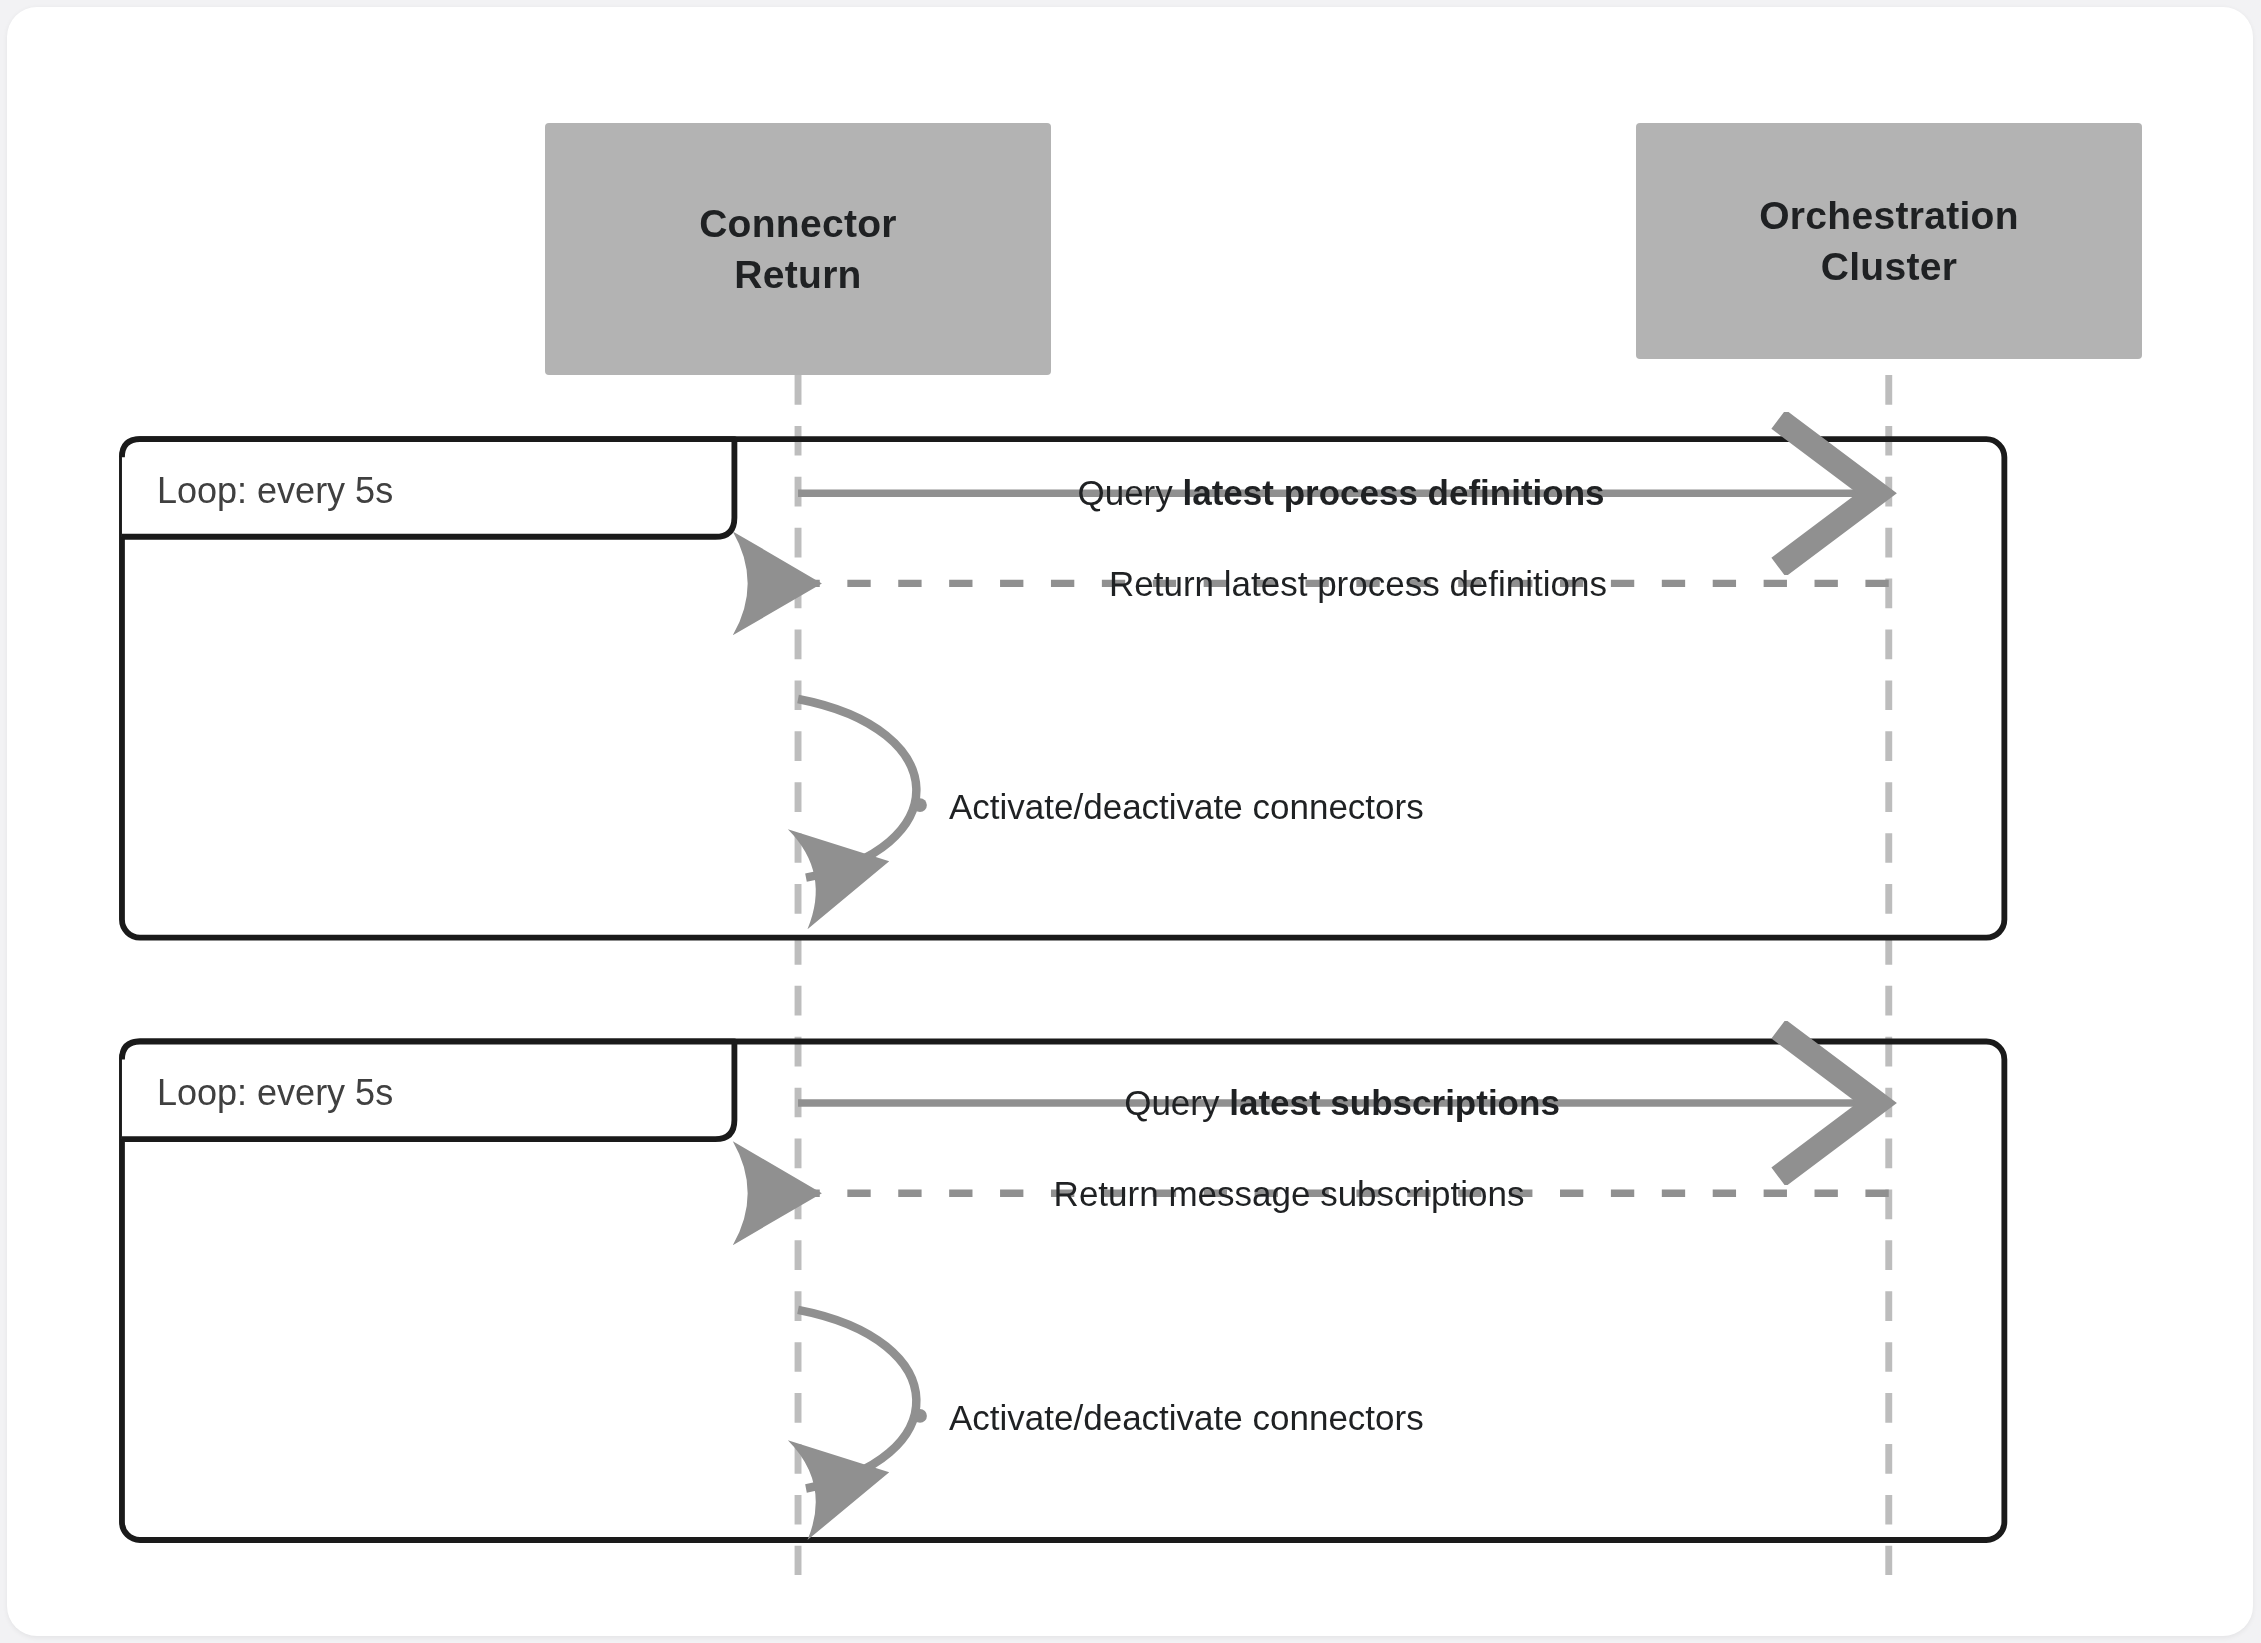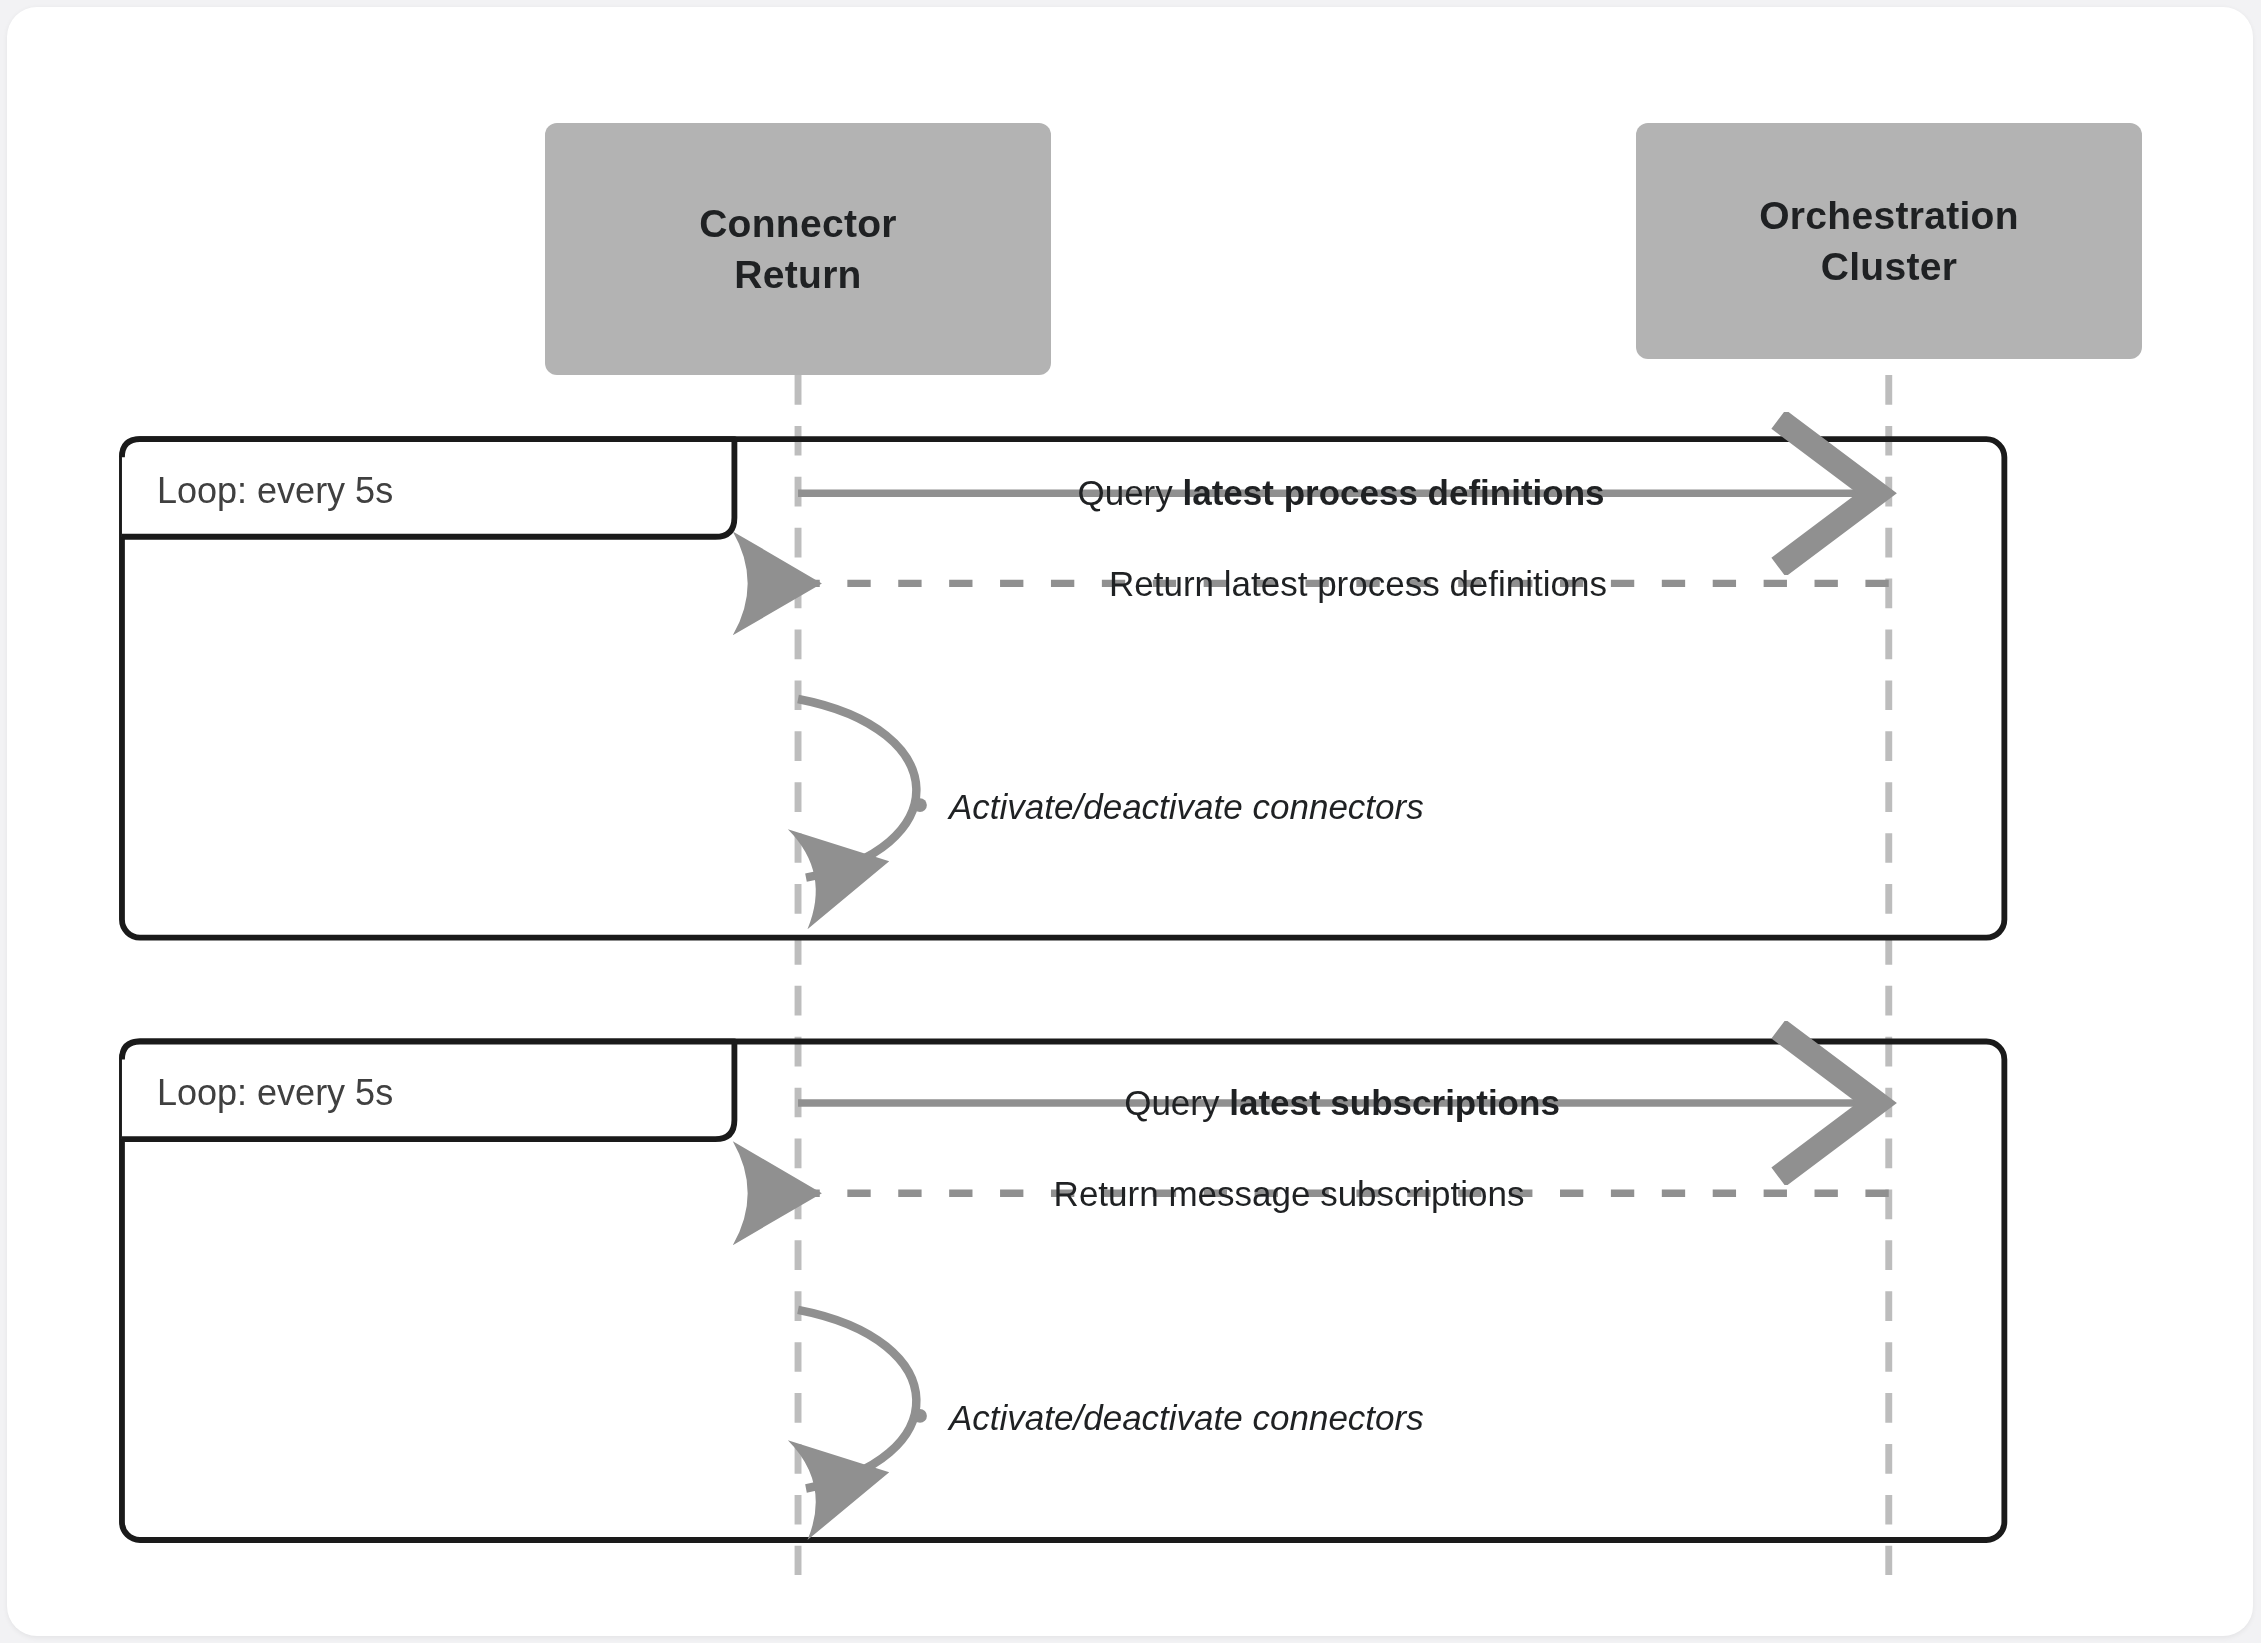--- a/index.html
+++ b/index.html
@@ -33,21 +33,21 @@
     left: 0;
     top: 0;
     width: 2261px;
     height: 1644px;
   }
   
   .participant {
     position: absolute;
     box-sizing: border-box;
     background: #b3b3b3;
-    border-radius: 12px;
+    border-radius: 4px;
     display: flex;
     flex-direction: column;
     align-items: center;
     justify-content: center;
     color: #1f2123;
     font-weight: bold;
     font-size: 39px;
     line-height: 1.32;
     letter-spacing: 0.3px;
     text-align: right;
@@ -67,21 +67,20 @@
     position: absolute;
     color: #1f2123;
     font-size: 35px;
     line-height: 1;
     white-space: nowrap;
     transform: translate(-50%, -50%);
   }
   .msg-label .b { font-weight: bold; margin-top: 12px; }
   .msg-label.left-anchor {
     transform: translate(0, -50%);
-    font-style: italic;
   }
 </style>
 </head>
 <body>
 
 <div id="stage">
 
   <div id="card"></div>
 
   <svg id="diagram" viewBox="0 0 4264 3100">

